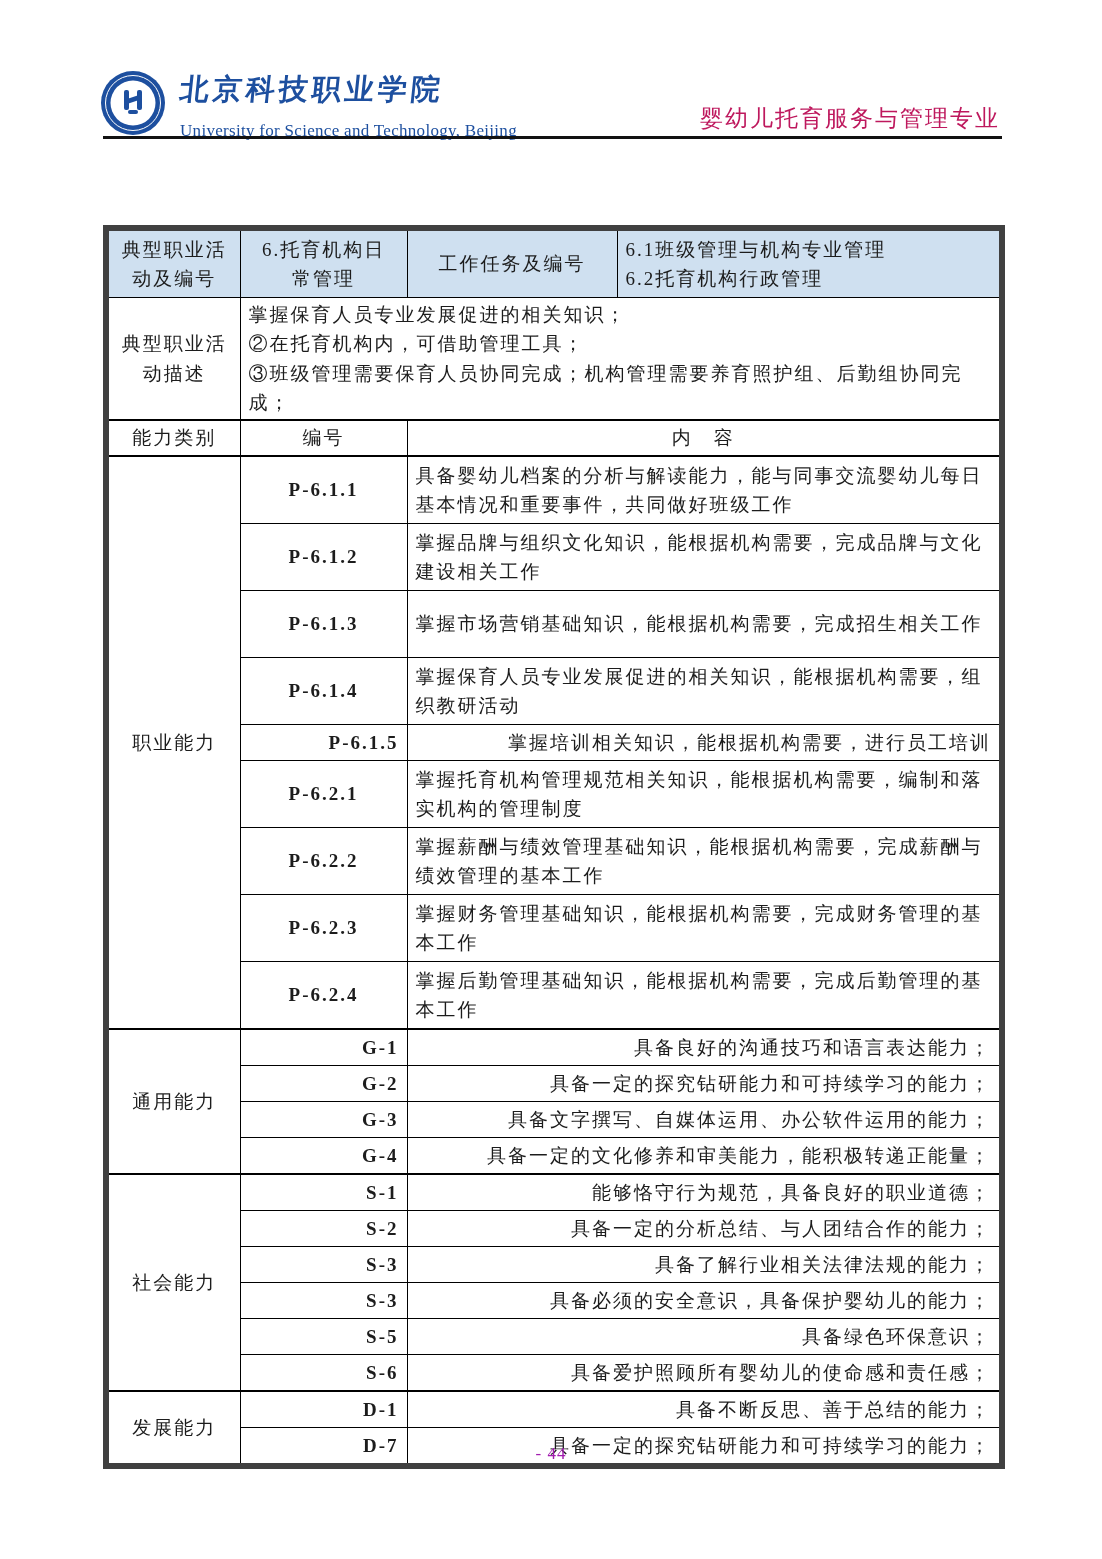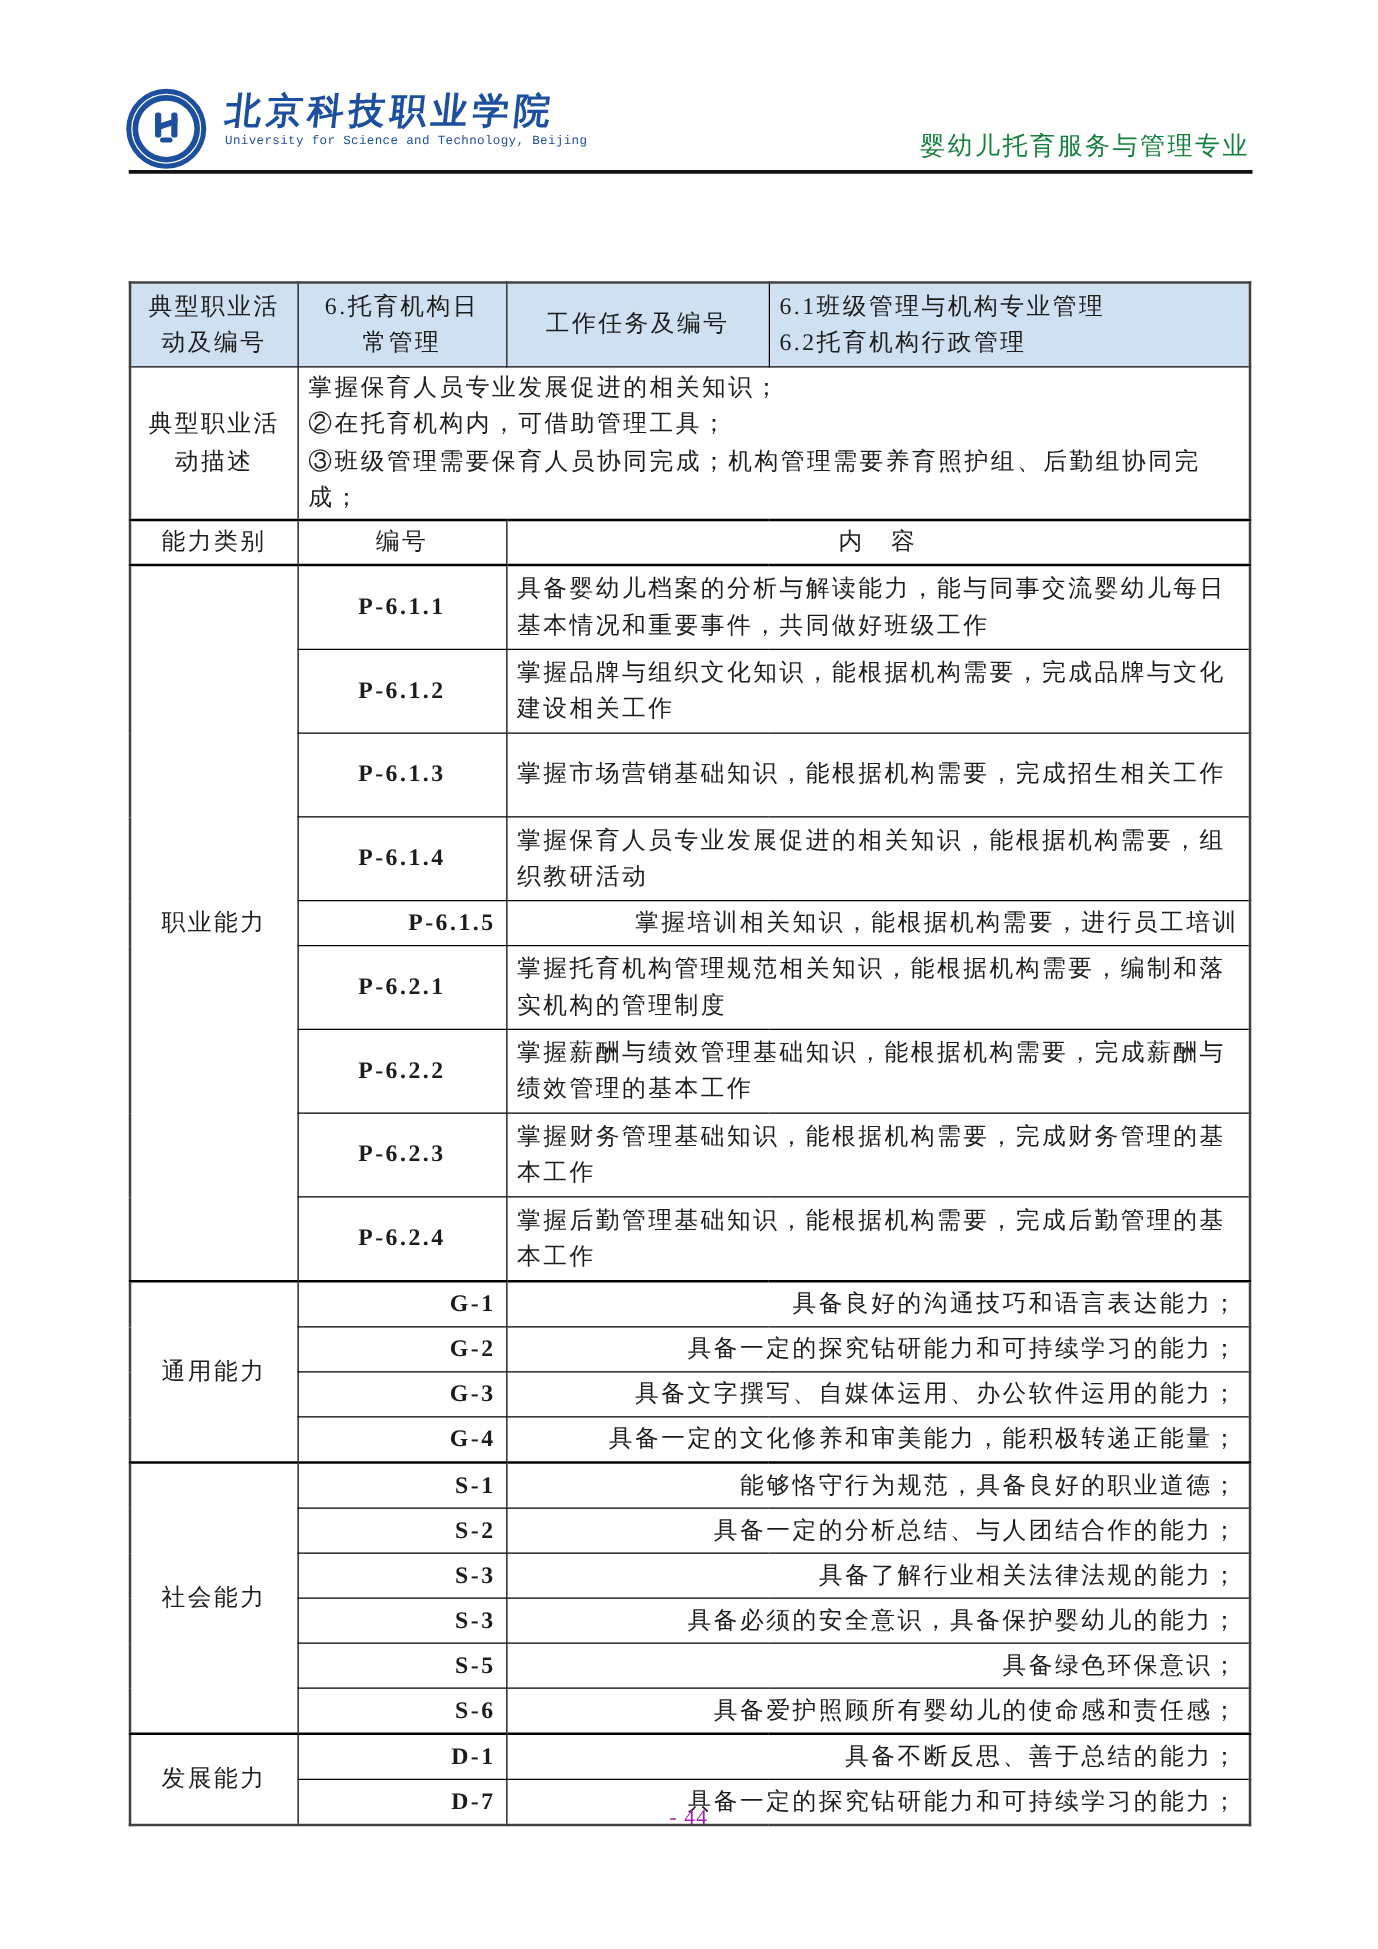--- a/index.html
+++ b/index.html
@@ -15,41 +15,41 @@
   
   .brand{position:absolute;left:100px;top:70px;display:flex;align-items:flex-start;}
   .seal{width:66px;height:66px;flex:0 0 auto;}
   .brand-text{margin-left:14px;padding-top:4px;}
   .brand-cn{
     font-size:29px;font-weight:bold;color:#1d4f9f;
     letter-spacing:4px;transform:skewX(-6deg);
     line-height:1.1;white-space:nowrap;
   }
   .brand-en{
-    font-size:10px;color:#1d4f9f;margin-top:2px;letter-spacing:0.3px;
-    font-family:Liberation Mono, monospace;white-space:nowrap;
+    font-size:17px;color:#1d4f9f;margin-top:15px;letter-spacing:0.3px;
+    font-family:Liberation Serif, serif;white-space:nowrap;
   }
   .major-title{
     position:absolute;top:103px;left:103px;width:897px;
-    text-align:right;font-size:20px;color:#15803d;letter-spacing:2px;
+    text-align:right;font-size:23px;color:#be185d;letter-spacing:2px;
   }
   .header-rule{position:absolute;left:103px;top:136px;width:899px;height:3px;background:#121212;}
 
   
   table.comp{
     position:absolute;left:103px;top:225px;width:896px;
     border-collapse:collapse;table-layout:fixed;
   }
   table.comp td{
     border:1px solid #000;
     font-size:19px;line-height:1.55;letter-spacing:2px;
     padding:2px 8px;vertical-align:middle;
     overflow:hidden;
   }
-  table.comp{border:2px solid #404040;}
+  table.comp{border:6px solid #404040;}
   td.c{text-align:center;}
   td.l{text-align:left;}
   .pre{white-space:pre-line;}
   tr.hdr td{background:#cfe0f0;height:62px;}
   tr.desc td{height:114px;line-height:1.54;}
   tr.subhdr td{height:30px;}
   tr.sec td{border-top:2px solid #000;}
   td.h2{height:62px;}
   td.h1{height:31px;text-align:right;}
   td.cat{letter-spacing:3px;}

